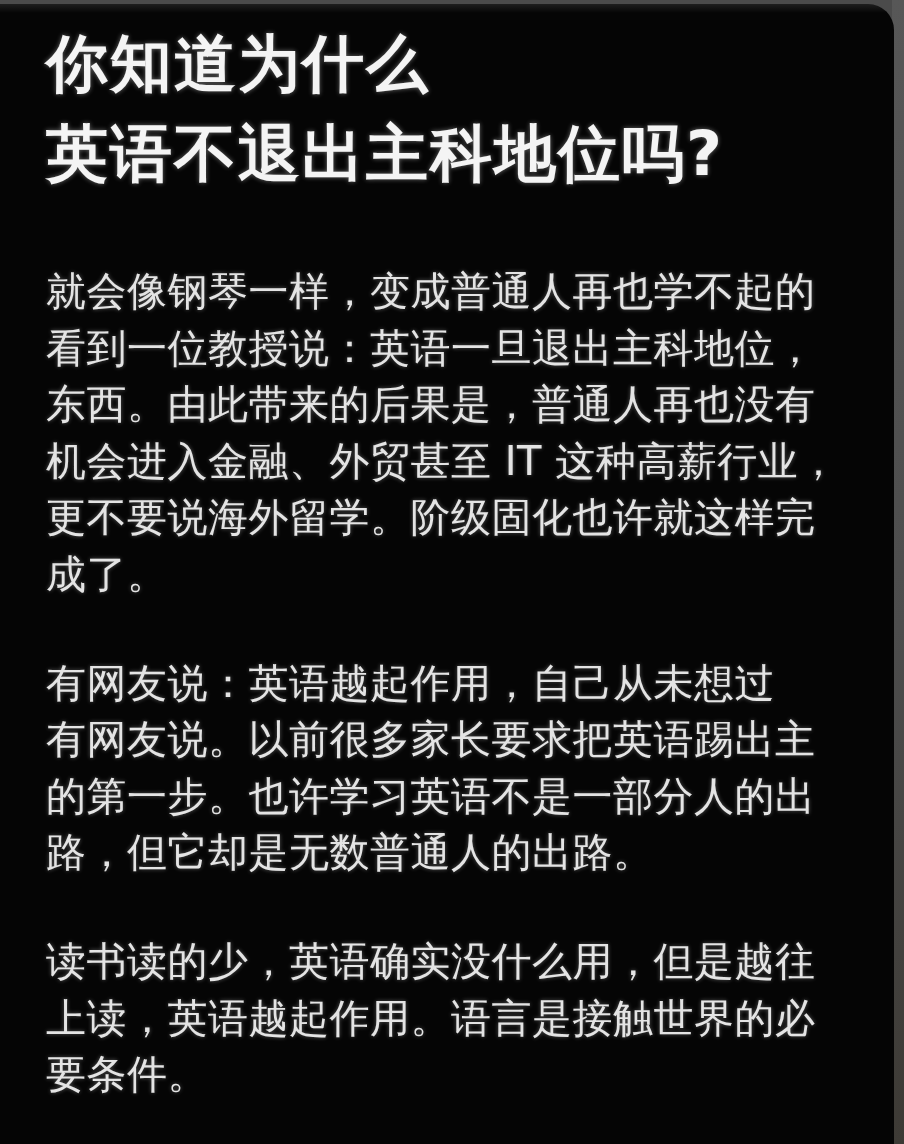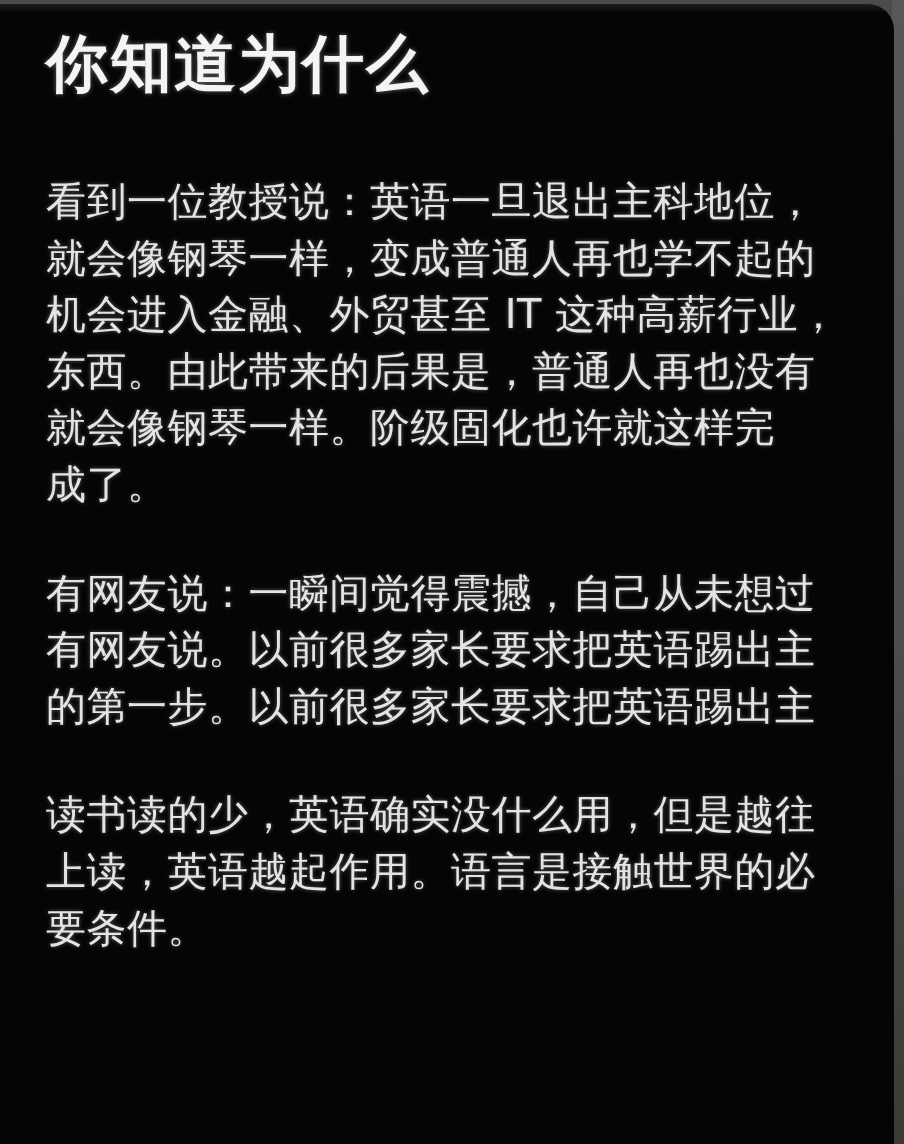--- a/index.html
+++ b/index.html
@@ -69,35 +69,37 @@
 <body>
 
 <div class="edge-strip"></div>
 
 <div class="card">
   <div class="card-top-highlight"></div>
   <div class="content">
 
     <div class="title">
       <div class="title-line">你知道为什么</div>
+      <div class="title-line">英语不退出主科地位吗?</div>
     </div>
 
     <div class="para first">
+      <div class="body-line">就会像钢琴一样，变成普通人再也学不起的</div>
       <div class="body-line">看到一位教授说：英语一旦退出主科地位，</div>
-      <div class="body-line">就会像钢琴一样，变成普通人再也学不起的</div>
+      <div class="body-line">东西。由此带来的后果是，普通人再也没有</div>
       <div class="body-line">机会进入金融、外贸甚至 IT 这种高薪行业，</div>
-      <div class="body-line">东西。由此带来的后果是，普通人再也没有</div>
-      <div class="body-line">就会像钢琴一样。阶级固化也许就这样完</div>
+      <div class="body-line">更不要说海外留学。阶级固化也许就这样完</div>
       <div class="body-line">成了。</div>
     </div>
 
     <div class="para">
-      <div class="body-line">有网友说：一瞬间觉得震撼，自己从未想过</div>
+      <div class="body-line">有网友说：英语越起作用，自己从未想过</div>
       <div class="body-line">有网友说。以前很多家长要求把英语踢出主</div>
-      <div class="body-line">的第一步。以前很多家长要求把英语踢出主</div>
+      <div class="body-line">的第一步。也许学习英语不是一部分人的出</div>
+      <div class="body-line">路，但它却是无数普通人的出路。</div>
     </div>
 
     <div class="para">
       <div class="body-line">读书读的少，英语确实没什么用，但是越往</div>
       <div class="body-line">上读，英语越起作用。语言是接触世界的必</div>
       <div class="body-line">要条件。</div>
     </div>
 
   </div>
 </div>

